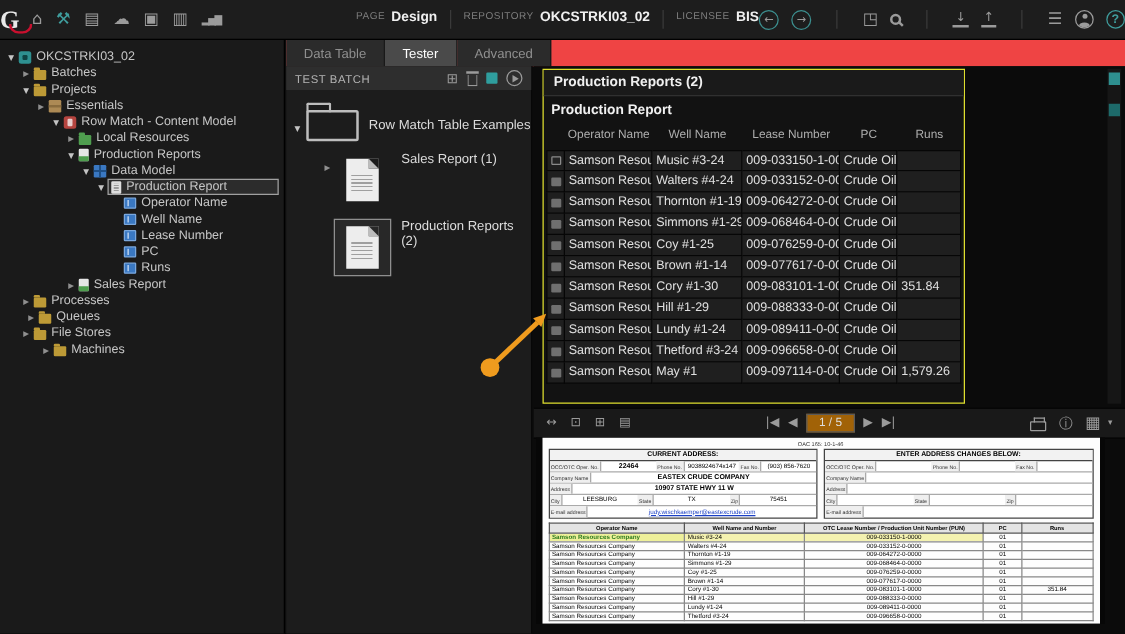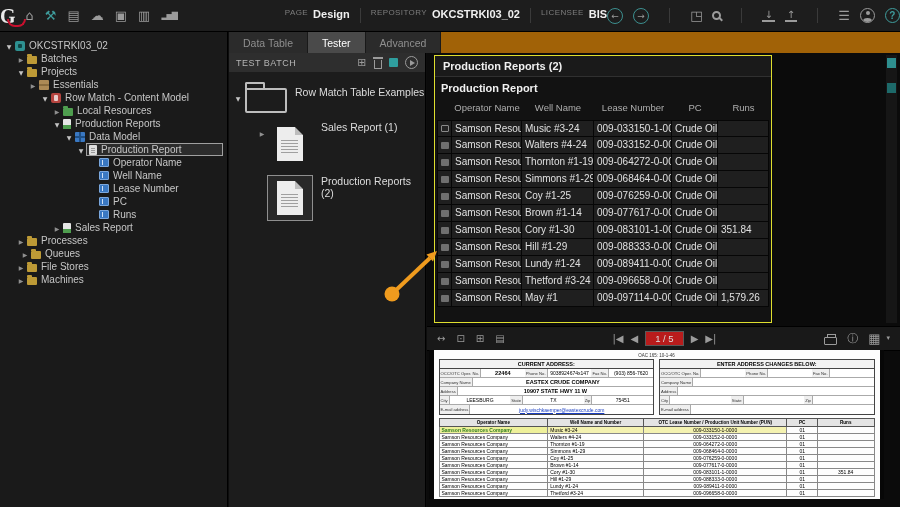--- a/index.html
+++ b/index.html
@@ -64,39 +64,39 @@
   .i-doc{background:#dedede;width:8px !important}
   .i-doc::after{content:"";position:absolute;left:2px;top:2px;width:4px;height:6px;
     background:repeating-linear-gradient(#0000 0 1px,#9a9a9a 1px 2px)}
   .i-field{background:#3a78c2;height:9px !important;border:1px solid #7aa7dd}
   .i-field::after{content:"";position:absolute;left:2px;top:1px;bottom:1px;width:1px;background:#cfe0f5}
   .selbox{display:flex;align-items:center;flex:1;border:1px solid #a0a0a0;background:#2c2c2c;
     padding:0 3px 0 1px;margin-right:4px;height:13px}
 
   
   .main{position:absolute;left:229px;top:32px;right:0;bottom:0;background:#0d0d0d}
-  .tabbar{position:absolute;left:0;top:0;right:0;height:21px;background:#a16207;display:flex}
+  .tabbar{position:absolute;left:0;top:0;right:0;height:21px;background:#ef4444;display:flex}
   .tab{padding:0 14px;font-size:10.5px;color:#8f8f8f;display:flex;align-items:center;
     background:#2b2b2b;border-right:1px solid #191919}
   .tab.active{background:#4a4a4a;color:#fff}
 
   
   .testbatch{position:absolute;left:0;top:21px;width:197px;bottom:0;background:#1c1c1c;border-right:1px solid #000}
   .tb-head{height:19px;background:#2e2e2e;display:flex;align-items:center;padding:0 7px;
     font-size:9px;letter-spacing:.5px;color:#b5b5b5}
   .tb-tools{margin-left:auto;display:flex;align-items:center;gap:7px}
   .tb-tools .gi{font-size:11px}
   .i-trash{width:8px;height:9px;border:1px solid #9b9b9b;border-top:none;position:relative;
     border-radius:0 0 1px 1px;display:inline-block;margin-top:3px}
   .i-trash::before{content:"";position:absolute;top:-3px;left:-2px;right:-2px;height:2px;background:#9b9b9b}
   .i-stop{width:9px;height:9px;background:#2f9e9e;border-radius:1px;display:inline-block}
   .i-play{width:13px;height:13px;border:1px solid #9b9b9b;border-radius:50%;position:relative;display:inline-block}
   .i-play::after{content:"";position:absolute;left:4px;top:3px;border-left:5px solid #9b9b9b;
     border-top:3px solid transparent;border-bottom:3px solid transparent}
-  .fold-row{display:flex;align-items:flex-start;margin:14px 0 0 4px}
+  .fold-row{display:flex;align-items:center;margin:14px 0 0 4px}
   .bigfolder{width:42px;height:25px;border:2px solid #bdbdbd;border-radius:2px;position:relative;
     margin:2px 8px 0 2px;flex:none}
   .bigfolder::before{content:"";position:absolute;top:-8px;left:-2px;width:16px;height:6px;
     border:2px solid #bdbdbd;border-bottom:none;border-radius:2px 2px 0 0}
   .tb-label{font-size:10.5px;color:#dcdcdc}
   .doc-row{display:flex;align-items:flex-start;margin:8px 0 0 28px}
   .tile{width:46px;height:46px;display:flex;align-items:center;justify-content:center;
     border:1px solid transparent;flex:none}
   .tile.sel{border-color:#8f8f8f;background:#282828}
   .pageicon{width:26px;height:34px;background:#ededed;position:relative}
@@ -124,21 +124,21 @@
   .scrollcol{position:absolute;right:3px;top:2px;width:11px;height:268px;background:#161616}
   .sq1{position:absolute;top:3px;left:1px;width:9px;height:10px;background:#2e8f8f}
   .sq2{position:absolute;top:28px;left:1px;width:9px;height:10px;background:#1d6a6a}
 
   
   .vtoolbar{position:absolute;left:0;right:0;top:273px;height:25px;background:#191919;
     border-top:1px solid #000;border-bottom:1px solid #000;display:flex;align-items:center;padding:0 10px}
   .vt-left{display:flex;gap:11px;align-items:center}
   .vt-left .gi,.vt-nav .gi{font-size:10px}
   .vt-nav{margin:0 auto;display:flex;gap:7px;align-items:center}
-  .pagebox{border:1px solid #5a5a5a;background:#b91c1c;color:#ddd;font-size:9.5px;padding:1px 9px}
+  .pagebox{border:1px solid #5a5a5a;background:#a16207;color:#ddd;font-size:9.5px;padding:1px 9px}
   .vt-right{display:flex;gap:10px;align-items:center}
   .i-print{width:13px;height:8px;border:1px solid #9b9b9b;border-radius:1px;position:relative;display:inline-block;margin-top:4px}
   .i-print::before{content:"";position:absolute;top:-4px;left:2px;width:7px;height:3px;border:1px solid #9b9b9b;border-bottom:none}
   .i-info{font-size:11px}
   .caret{font-size:7px;margin-left:-4px}
 
   
   .docarea{position:absolute;left:2px;right:16px;top:297px;bottom:8px;background:#070707;overflow:hidden}
   .page{width:446px;margin:0 auto;height:100%;background:#fdfdfd;color:#000;padding:3px 5px;
     font-family:"Liberation Sans",sans-serif}
@@ -292,21 +292,21 @@
     <div class="trow" style="padding-left:20px">
       <span class="ar col"></span>
       <span class="ti i-folder"></span>
       <span class="tl">Queues</span>
     </div>
     <div class="trow" style="padding-left:16px">
       <span class="ar col"></span>
       <span class="ti i-folder"></span>
       <span class="tl">File Stores</span>
     </div>
-    <div class="trow" style="padding-left:16px">
+    <div class="trow" style="padding-left:32px">
       <span class="ar col"></span>
       <span class="ti i-folder"></span>
       <span class="tl">Machines</span>
     </div>
   </aside>
 
   <main class="main">
 
     <div class="tabbar">
       <div class="tab">Data Table</div>

